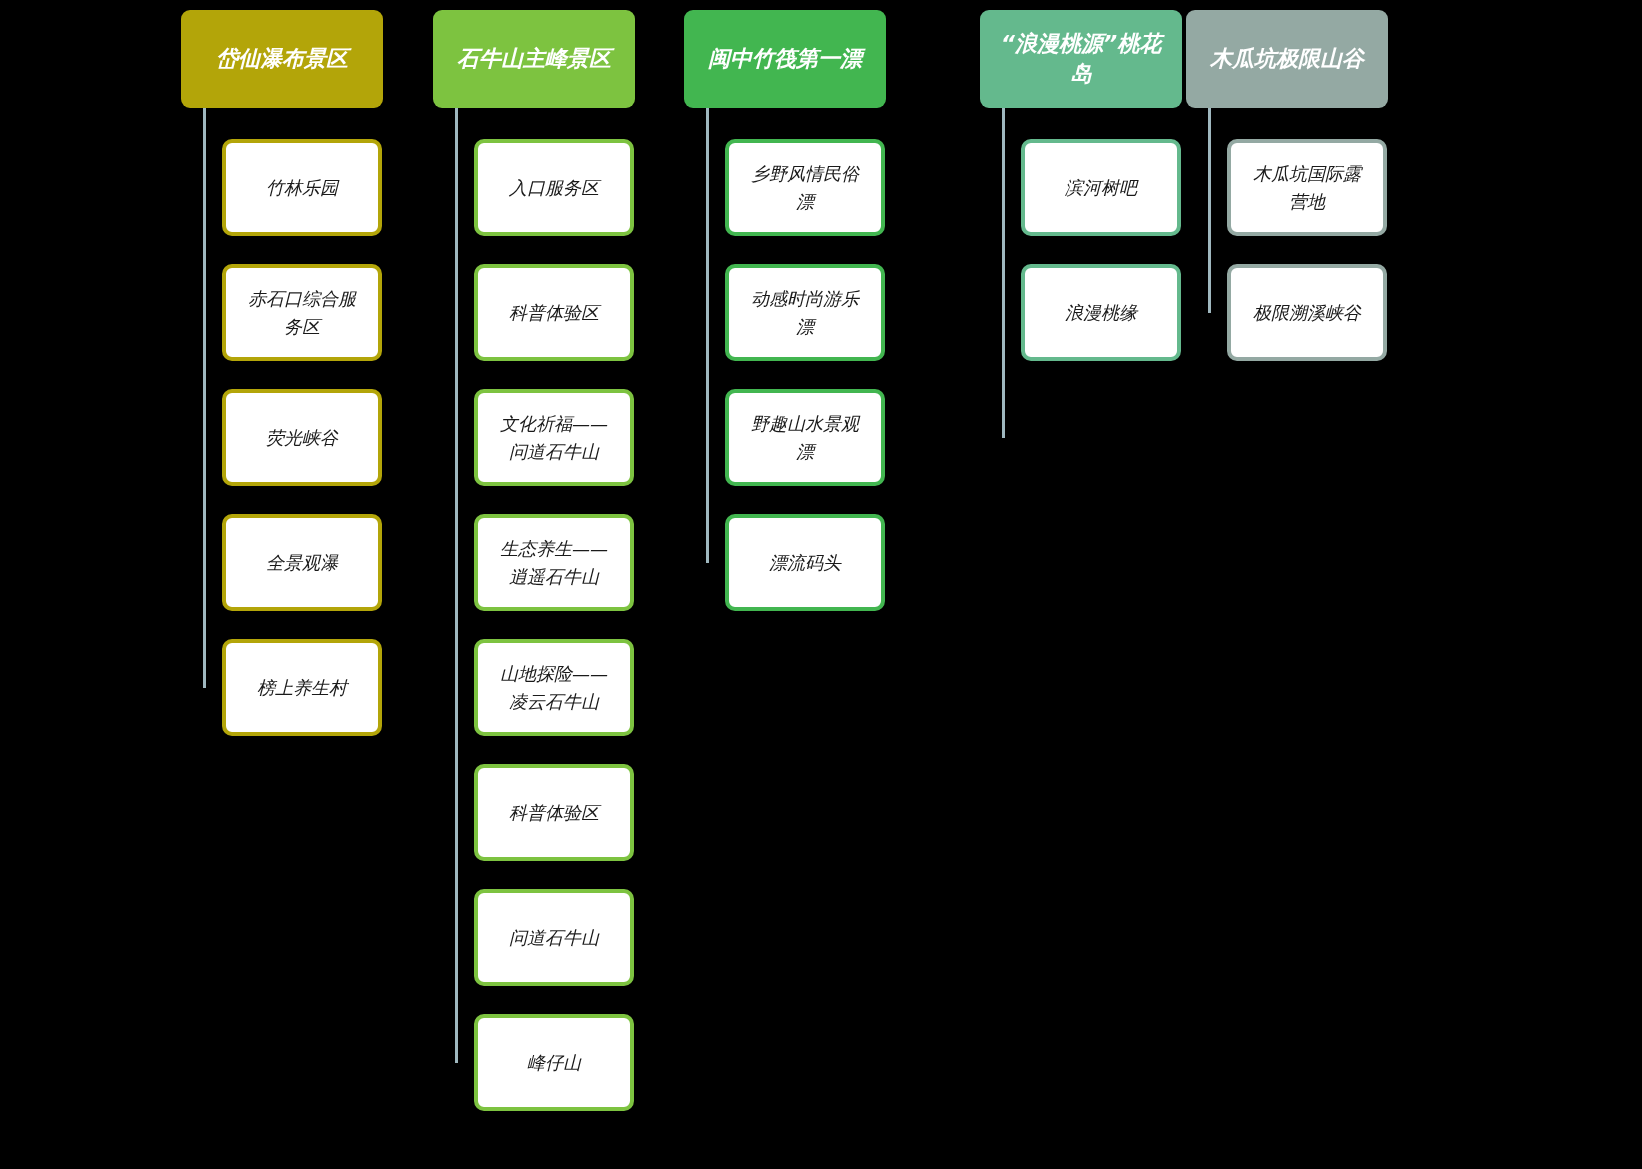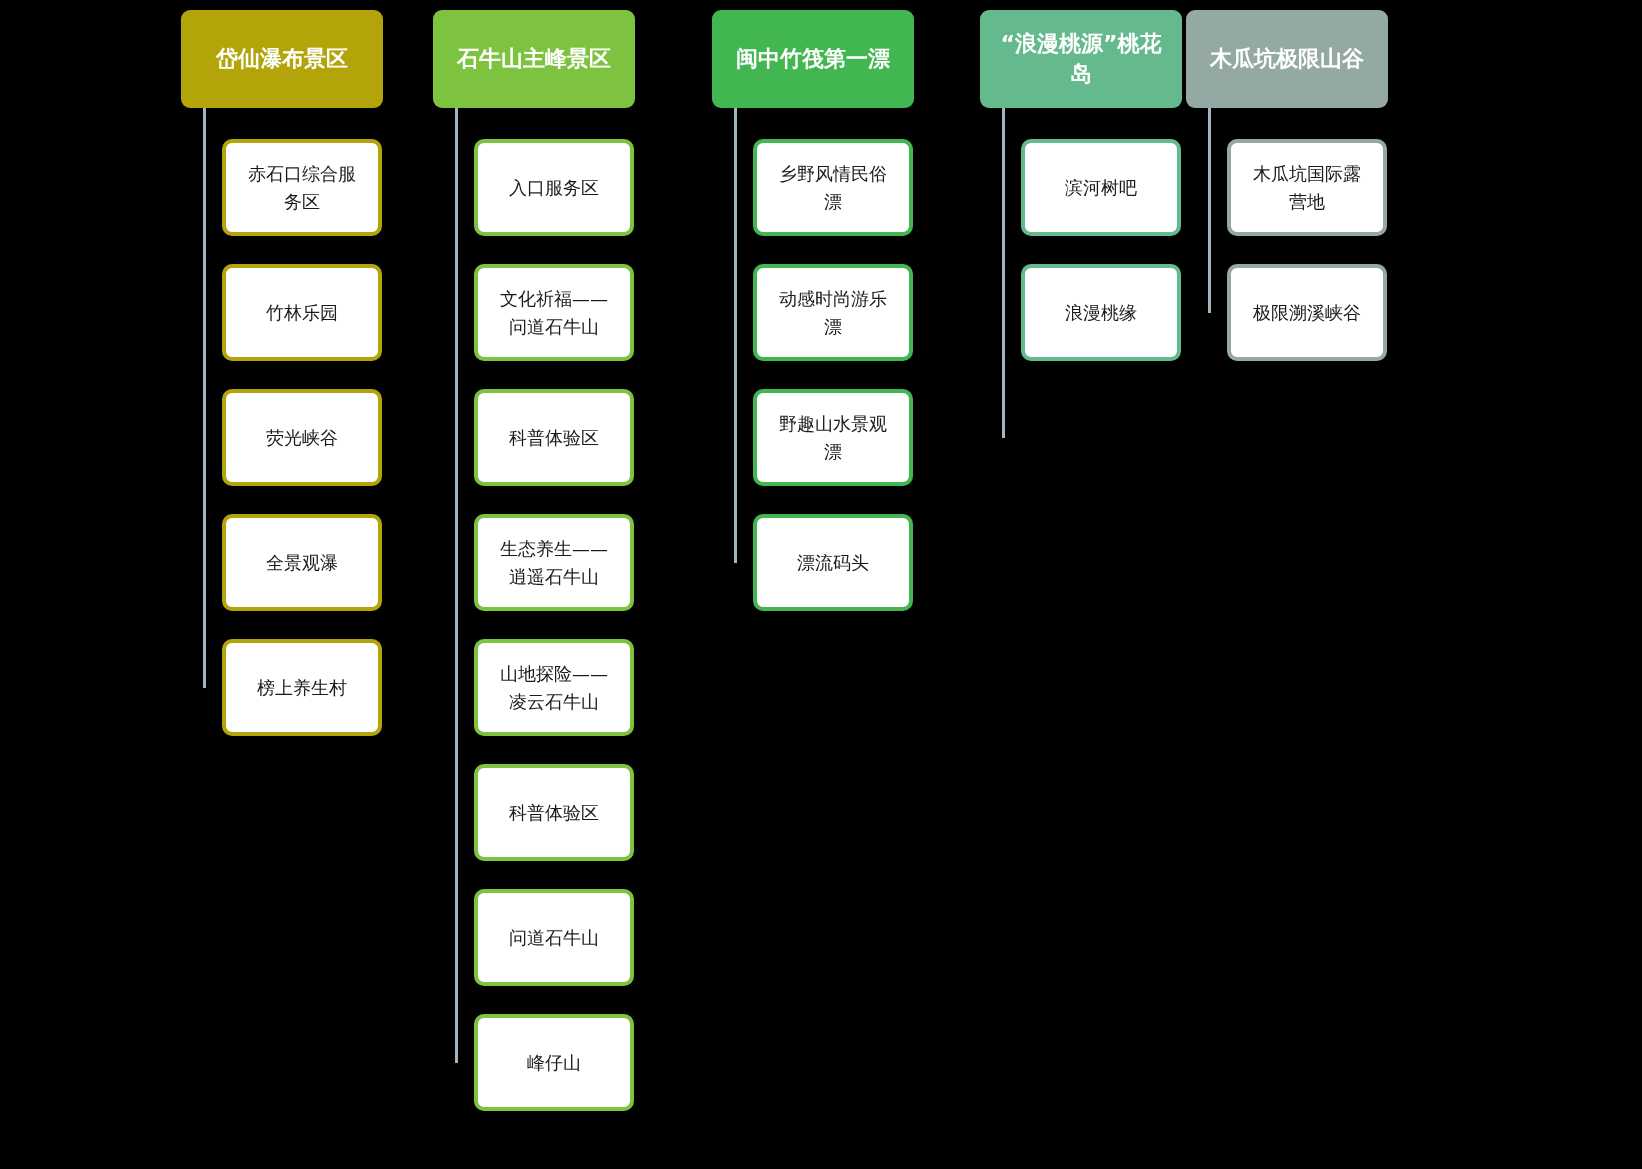--- a/index.html
+++ b/index.html
@@ -6,20 +6,21 @@
   html, body {
     width: 1642px; height: 1169px;
     background: #000000;
     font-family: "DejaVu Sans", "Liberation Sans", sans-serif;
     overflow: hidden;
   }
   .canvas {
     position: relative;
     width: 1642px; height: 1169px;
     background: #000000;
+    font-style: italic;
   }
   .column {
     position: absolute;
     top: 10px;
     width: 210px;
   }
   .header {
     width: 202px;
     height: 98px;
     background: var(--accent, #888);
@@ -75,24 +76,24 @@
 <body>
 
 <div class="canvas" style="--connector: #9fb8bf;">
 
   <div class="column" style="left: 181px; --accent: #b3a509;">
     <div class="header">
       <span>岱仙瀑布景区</span>
     </div>
     <div class="vline" style="top: 98px; height: 579.5px;"></div>
     <div class="node">
-        <span>赤石口综合服务区</span>
+        <span>竹林乐园</span>
       </div>
     <div class="node">
-        <span>竹林乐园</span>
+        <span>赤石口综合服务区</span>
       </div>
     <div class="node">
         <span>荧光峡谷</span>
       </div>
     <div class="node">
         <span>全景观瀑</span>
       </div>
     <div class="node">
         <span>榜上养生村</span>
       </div>
@@ -100,43 +101,43 @@
 
   <div class="column" style="left: 433px; --accent: #7dc340;">
     <div class="header">
       <span>石牛山主峰景区</span>
     </div>
     <div class="vline" style="top: 98px; height: 954.5px;"></div>
     <div class="node">
         <span>入口服务区</span>
       </div>
     <div class="node">
-        <span>文化祈福——问道石牛山</span>
+        <span>科普体验区</span>
       </div>
     <div class="node">
-        <span>科普体验区</span>
+        <span>文化祈福——问道石牛山</span>
       </div>
     <div class="node">
         <span>生态养生——逍遥石牛山</span>
       </div>
     <div class="node">
         <span>山地探险——凌云石牛山</span>
       </div>
     <div class="node">
         <span>科普体验区</span>
       </div>
     <div class="node">
         <span>问道石牛山</span>
       </div>
     <div class="node">
         <span>峰仔山</span>
       </div>
   </div>
 
-  <div class="column" style="left: 712px; --accent: #42b650;">
+  <div class="column" style="left: 684px; --accent: #42b650;">
     <div class="header">
       <span>闽中竹筏第一漂</span>
     </div>
     <div class="vline" style="top: 98px; height: 454.5px;"></div>
     <div class="node">
         <span>乡野风情民俗漂</span>
       </div>
     <div class="node">
         <span>动感时尚游乐漂</span>
       </div>

